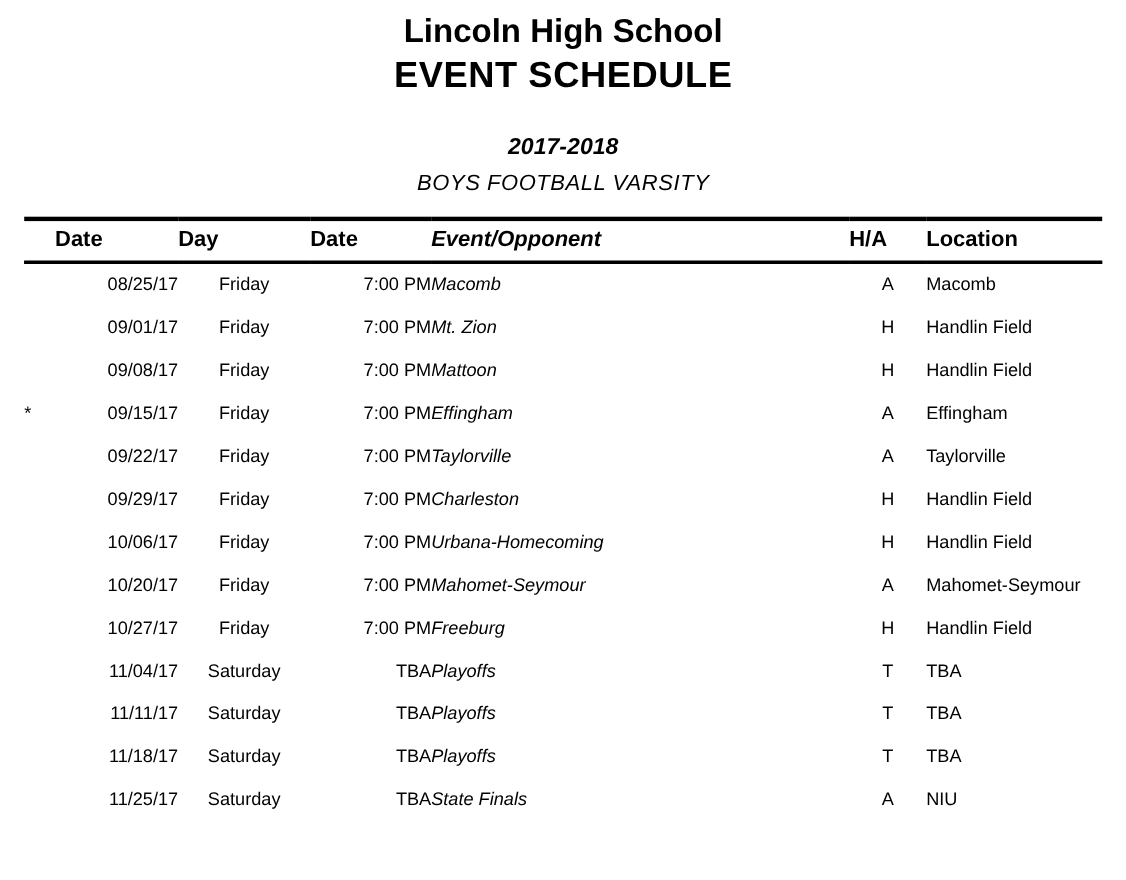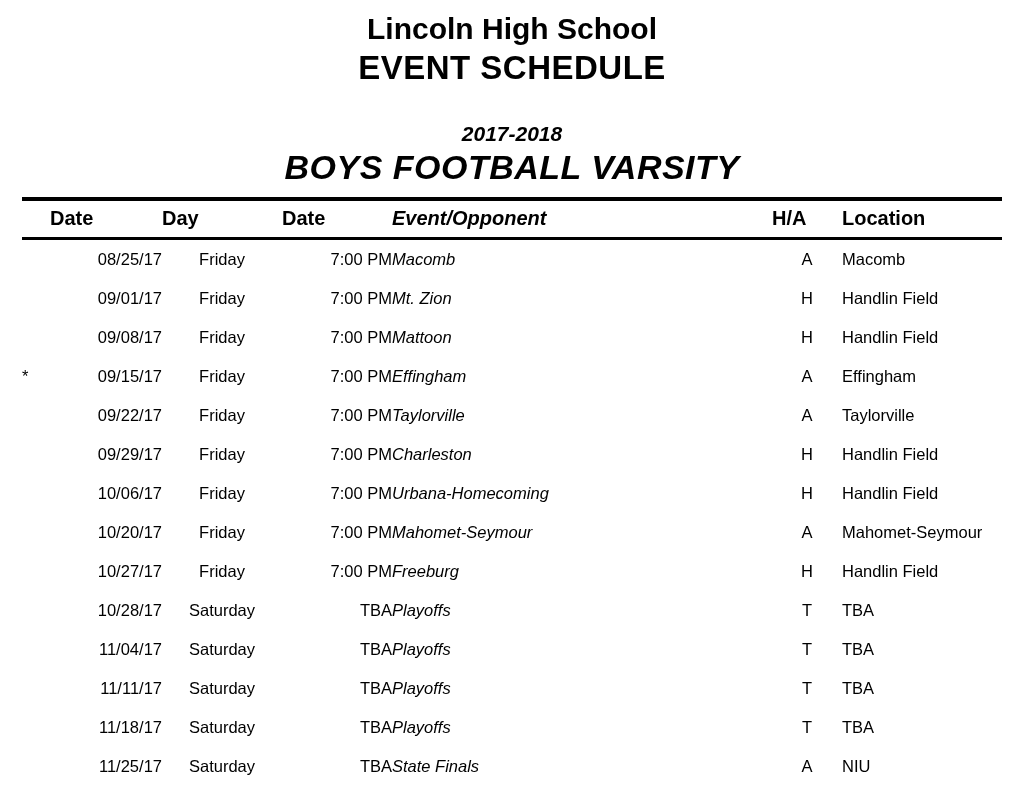--- a/index.html
+++ b/index.html
@@ -38,22 +38,22 @@
     letter-spacing: 0.5px;
   }
   .season {
     font-size: 21px;
     font-weight: bold;
     font-style: italic;
     line-height: 30px;
     margin-top: 31px;
   }
   .team {
-    font-size: 34px;
-    font-weight: bold;
+    font-size: 20px;
+    font-weight: normal;
     font-style: italic;
     line-height: 36px;
     letter-spacing: 0.5px;
   }
 
   .table-wrap {
     margin: 12px 22px 0 22px;
   }
   table.schedule {
     width: 980px;
@@ -207,56 +207,47 @@
             <td class="star"></td>
             <td class="date">10/27/17</td>
             <td class="day">Friday</td>
             <td class="time">7:00 PM</td>
             <td class="event">Freeburg</td>
             <td class="ha">H</td>
             <td class="loc">Handlin Field</td>
           </tr>
           <tr>
             <td class="star"></td>
-            <td class="date">10/28/17</td>
+            <td class="date">11/04/17</td>
             <td class="day">Saturday</td>
             <td class="time">TBA</td>
             <td class="event">Playoffs</td>
             <td class="ha">T</td>
             <td class="loc">TBA</td>
           </tr>
           <tr>
             <td class="star"></td>
-            <td class="date">11/04/17</td>
+            <td class="date">11/11/17</td>
             <td class="day">Saturday</td>
             <td class="time">TBA</td>
             <td class="event">Playoffs</td>
             <td class="ha">T</td>
             <td class="loc">TBA</td>
           </tr>
           <tr>
             <td class="star"></td>
-            <td class="date">11/11/17</td>
+            <td class="date">11/18/17</td>
             <td class="day">Saturday</td>
             <td class="time">TBA</td>
             <td class="event">Playoffs</td>
             <td class="ha">T</td>
             <td class="loc">TBA</td>
           </tr>
           <tr>
             <td class="star"></td>
-            <td class="date">11/18/17</td>
-            <td class="day">Saturday</td>
-            <td class="time">TBA</td>
-            <td class="event">Playoffs</td>
-            <td class="ha">T</td>
-            <td class="loc">TBA</td>
-          </tr>
-          <tr>
-            <td class="star"></td>
             <td class="date">11/25/17</td>
             <td class="day">Saturday</td>
             <td class="time">TBA</td>
             <td class="event">State Finals</td>
             <td class="ha">A</td>
             <td class="loc">NIU</td>
           </tr>
         </tbody>
     </table>
   </div>

